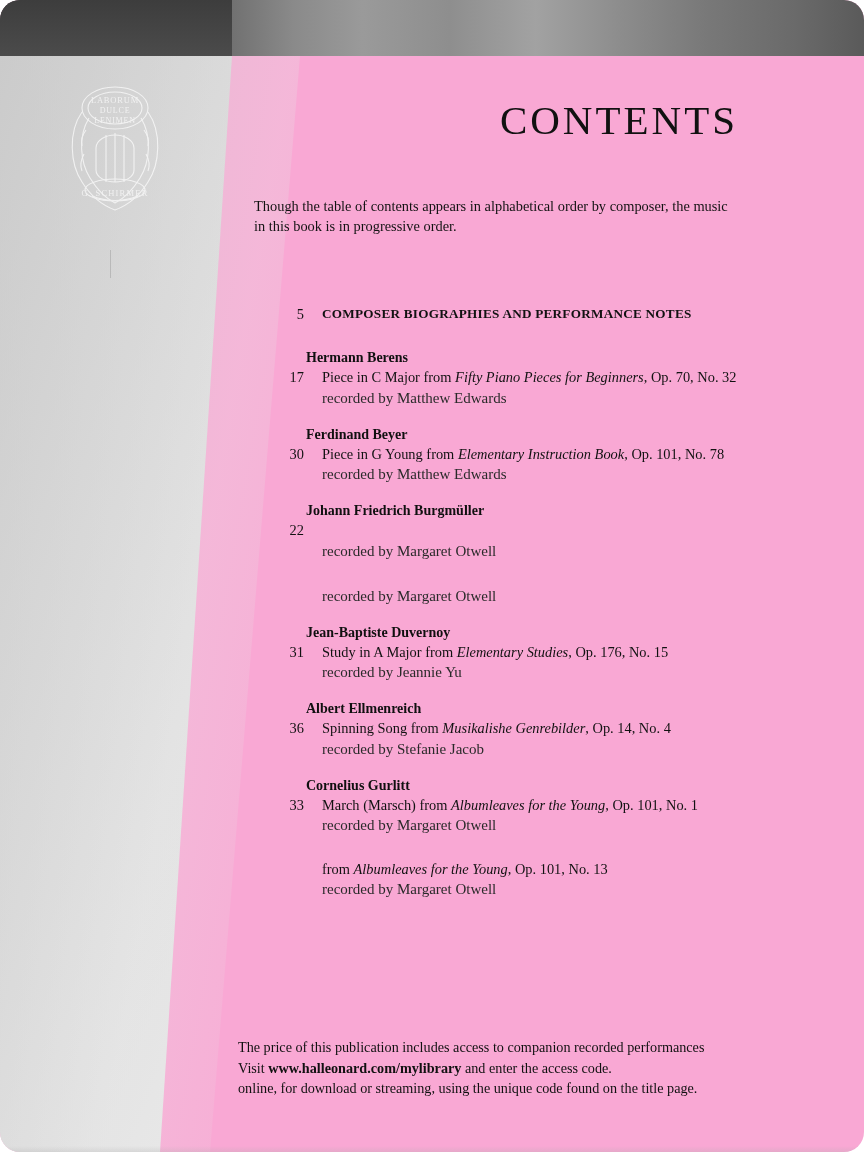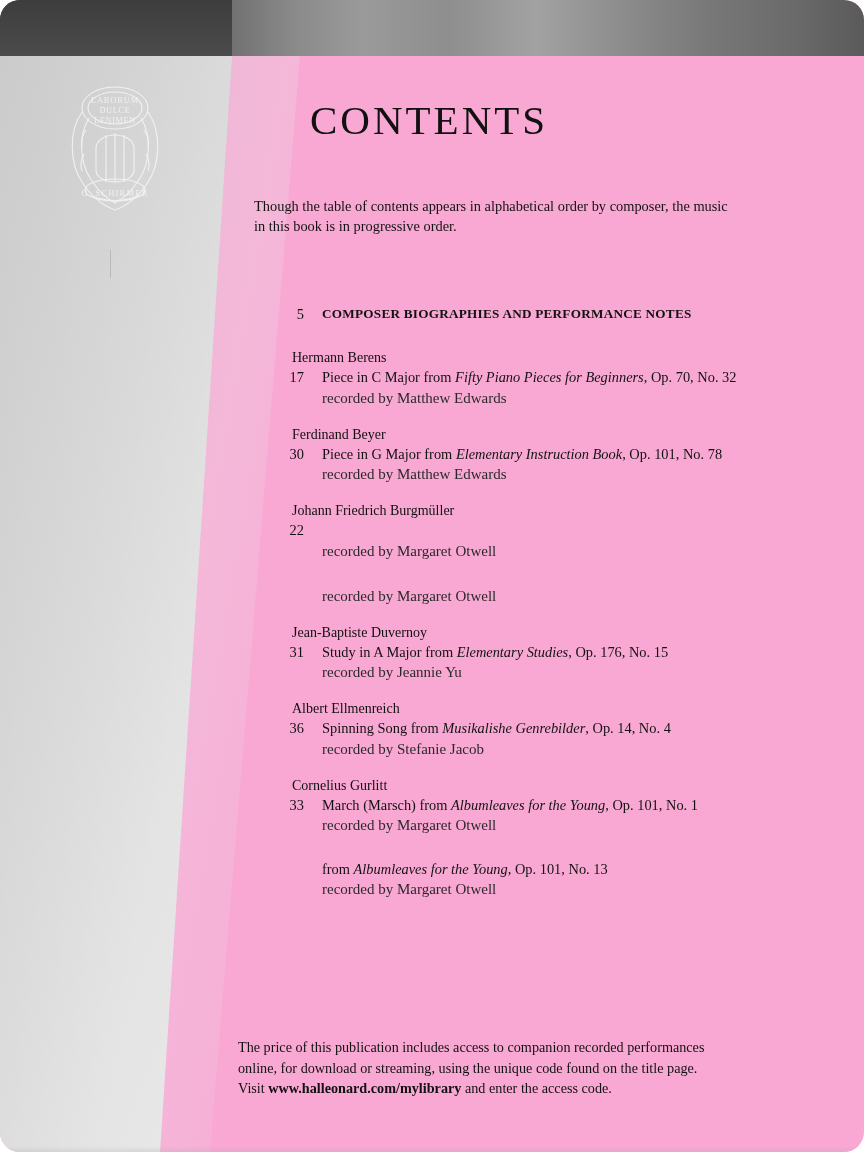--- a/index.html
+++ b/index.html
@@ -89,20 +89,21 @@
 
   .title {
     margin: 0;
     padding-top: 96px;
     padding-left: 72px;
     font-size: 41px;
     letter-spacing: 3.0px;
     font-weight: 400;
     color: #111111;
     font-family: "Liberation Serif", serif;
+    text-align: right;
   }
 
   .intro {
     margin: 16px;
     padding-top: 36px;
     width: 482px;
     font-size: 14.4px;
     line-height: 1.42;
     color: #131313;
   }
@@ -134,24 +135,24 @@
   .section-head {
     margin-bottom: 26px;
   }
   .section-head .entry-text {
     font-weight: bold;
     font-size: 13.2px;
     letter-spacing: 0.25px;
   }
 
   .composer {
-    font-weight: normal;
+    font-weight: bold;
     font-size: 14px;
     color: #101010;
-    margin-left: 54px;
+    margin-left: 68px;
     margin-bottom: 2px;
   }
 
   .piece {
     margin-bottom: 0;
   }
   .piece .entry-text i { font-style: italic; }
 
   .rec {
     margin-left: 84px;
@@ -245,21 +246,21 @@
         <div class="pg">17</div>
         <div class="entry-text"><span>Piece in C Major from </span><i>Fifty Piano Pieces for Beginners</i><span>, Op. 70, No. 32</span></div>
       </div>
       <div class="rec">recorded by Matthew Edwards</div>
 
       <div class="gap"></div>
 
       <div class="composer">Ferdinand Beyer</div>
       <div class="row piece">
         <div class="pg">30</div>
-        <div class="entry-text"><span>Piece in G Major from </span><i>Elementary Instruction Book</i><span>, Op. 101, No. 78</span></div>
+        <div class="entry-text"><span>Piece in G Young from </span><i>Elementary Instruction Book</i><span>, Op. 101, No. 78</span></div>
       </div>
       <div class="rec">recorded by Matthew Edwards</div>
 
       <div class="gap"></div>
 
       <div class="composer">Johann Friedrich Burgmüller</div>
       <div class="row piece">
         <div class="pg">22</div>
       </div>
       <div class="rec">recorded by Margaret Otwell</div>
@@ -298,18 +299,18 @@
       <div class="gap-lg"></div>
 
       <div class="cont-line"><span>from </span><i>Albumleaves for the Young</i><span>, Op. 101, No. 13</span></div>
       <div class="rec">recorded by Margaret Otwell</div>
 
     </div>
   </div>
 
   <div class="footer">
     <div>The price of this publication includes access to companion recorded performances</div>
+    <div><span>Visit </span><b>www.halleonard.com/mylibrary</b><span> and enter the access code.</span></div>
     <div>online, for download or streaming, using the unique code found on the title page.</div>
-    <div><span>Visit </span><b>www.halleonard.com/mylibrary</b><span> and enter the access code.</span></div>
   </div>
 
   <div class="bottom-shade"></div>
 </div>
 
 </body></html>

